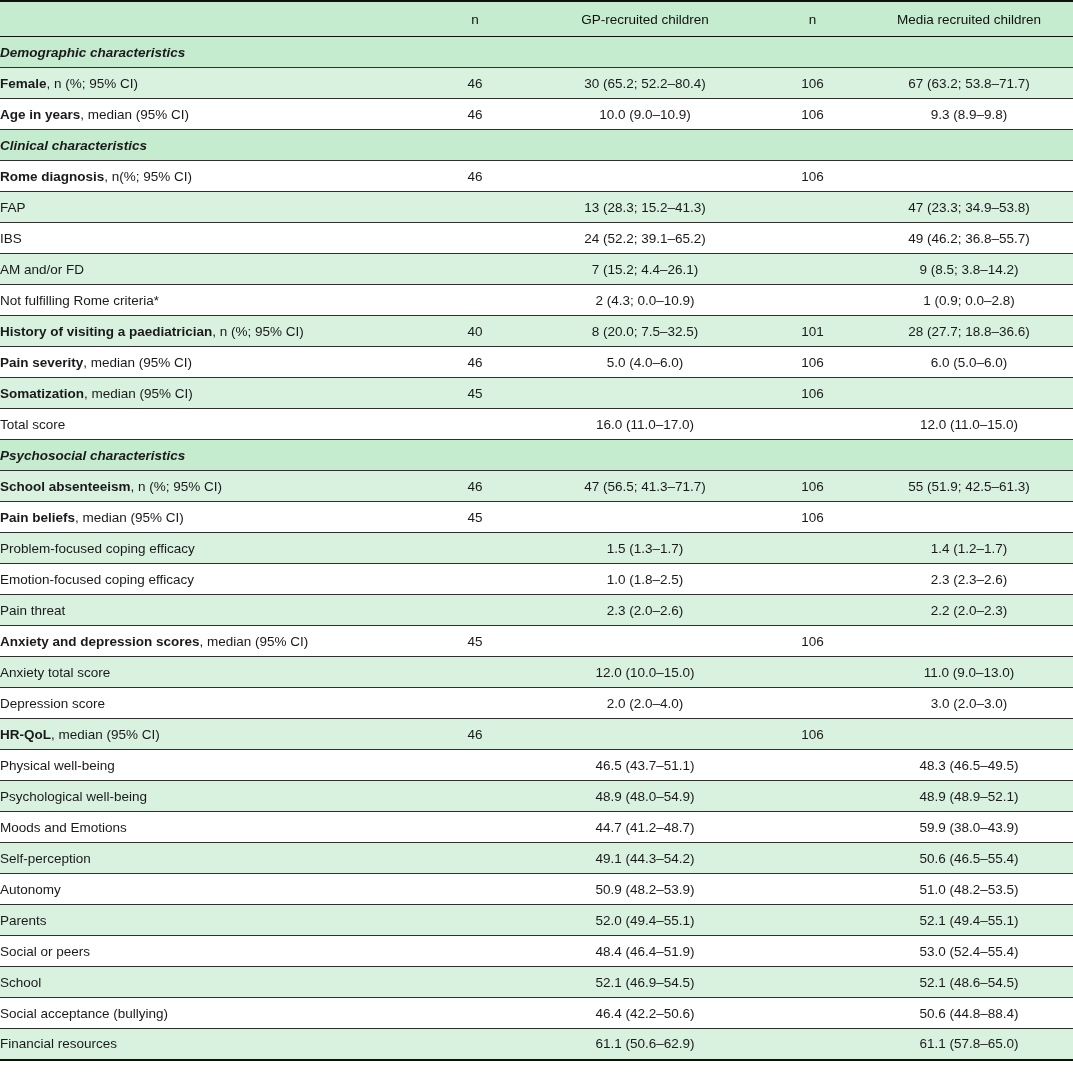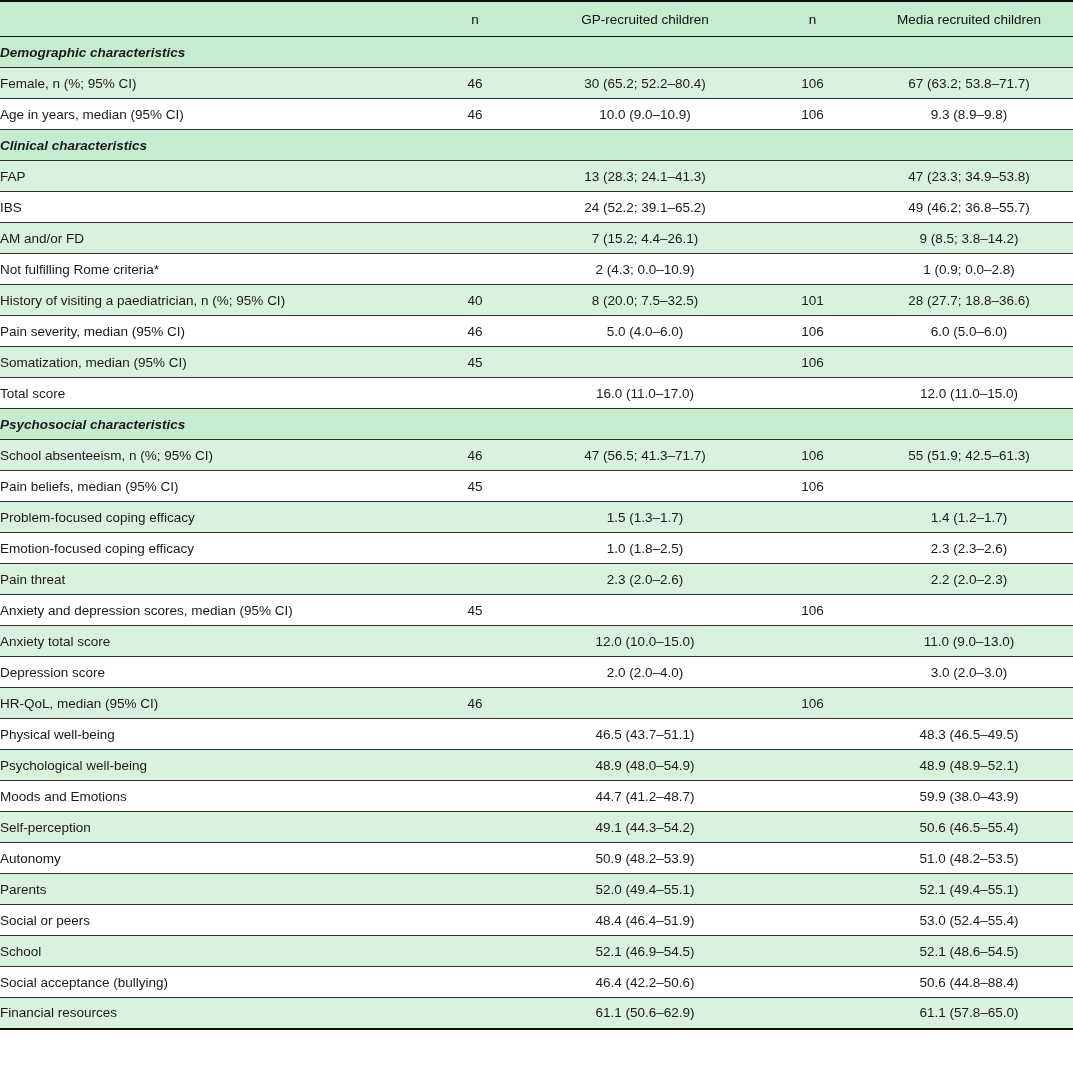--- a/index.html
+++ b/index.html
@@ -67,21 +67,21 @@
     text-align: left;
     padding-left: 10px;
     padding-right: 6px;
   }
   td.num {
     text-align: center;
   }
   td.val {
     text-align: center;
   }
-  .bold { font-weight: normal; }
+  .bold { font-weight: bold; }
   tbody tr.last td { border-bottom: 2px solid #111; }
   .section-label {
     font-style: italic;
     font-weight: bold;
     font-size: 13.5px;
   }
 </style>
 </head>
 <body>
 
@@ -117,24 +117,31 @@
         <tr class="row plain">
           <td class="label"><span class="bold">Age in years</span><span>, median (95% CI)</span></td>
           <td class="num">46</td>
           <td class="val">10.0 (9.0–10.9)</td>
           <td class="num">106</td>
           <td class="val">9.3 (8.9–9.8)</td>
         </tr>
         <tr class="row section">
           <td class="label" colspan="5"><span class="section-label">Clinical characteristics</span></td>
         </tr>
+        <tr class="row plain">
+          <td class="label"><span class="bold">Rome diagnosis</span><span>, n(%; 95% CI)</span></td>
+          <td class="num">46</td>
+          <td class="val"></td>
+          <td class="num">106</td>
+          <td class="val"></td>
+        </tr>
         <tr class="row tint">
           <td class="label"><span>FAP</span></td>
           <td class="num"></td>
-          <td class="val">13 (28.3; 24.1–41.3)</td>
+          <td class="val">13 (28.3; 15.2–41.3)</td>
           <td class="num"></td>
           <td class="val">47 (23.3; 34.9–53.8)</td>
         </tr>
         <tr class="row plain">
           <td class="label"><span>IBS</span></td>
           <td class="num"></td>
           <td class="val">24 (52.2; 39.1–65.2)</td>
           <td class="num"></td>
           <td class="val">49 (46.2; 36.8–55.7)</td>
         </tr>

